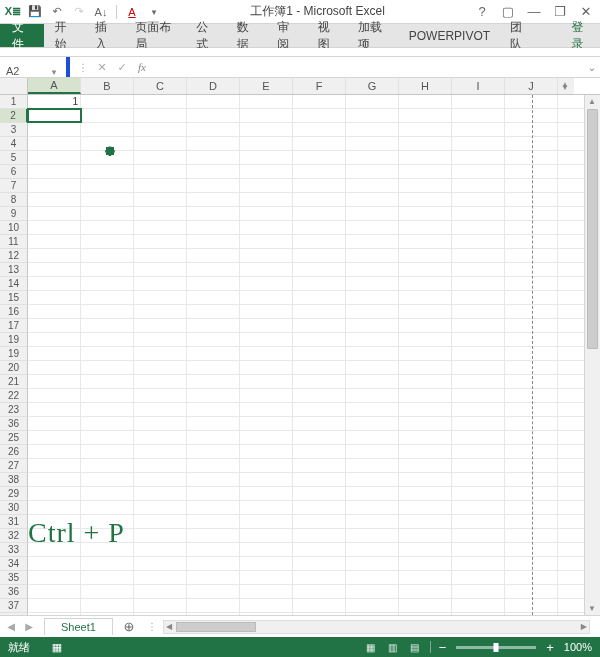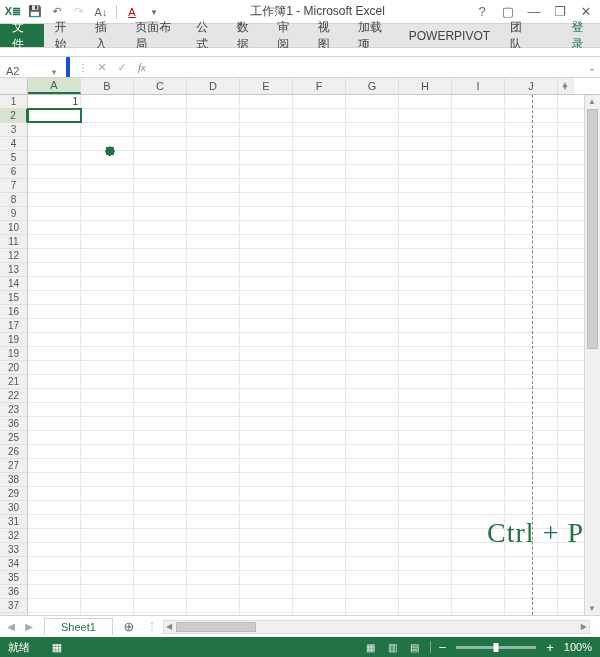--- a/index.html
+++ b/index.html
@@ -50,21 +50,21 @@
 .cell.a1 { text-align: right; }
 .vscroll { width: 16px; background: #f0f0f0; border-left: 1px solid #d4d4d4; position: relative; }
 .vscroll::before { content: '▲'; position: absolute; top: 2px; left: 3px; font-size: 8px; color: #888; }
 .vscroll::after { content: '▼'; position: absolute; bottom: 2px; left: 3px; font-size: 8px; color: #888; }
 .vscroll-thumb { position: absolute; top: 14px; left: 2px; right: 2px; height: 240px; background: #cdcdcd; border: 1px solid #bbb; border-radius: 1px; }
 
 .page-break { position: absolute; top: 0; bottom: 0; left: 504px; border-left: 1px dashed #888; pointer-events: none; }
 .fill-handle { position: absolute; left: 78px; top: 52px; width: 8px; height: 8px; background: #217346; font-size: 14px; color: #217346; display: flex; align-items: center; justify-content: center; pointer-events: none; }
 .fill-handle::before { content: '✚'; position: absolute; font-size: 13px; }
 
-.overlay-text { position: absolute; bottom: 66px; left: 0; right: 0; text-align: right; font-family: "Cambria Math", Georgia, serif; font-size: 28px; color: #217346; text-shadow: 0 0 1px #fff, 0 0 1px #fff; pointer-events: none; letter-spacing: 1px; font-weight: 500; }
+.overlay-text { position: absolute; bottom: 66px; left: 0; right: 0; text-align: left; font-family: "Cambria Math", Georgia, serif; font-size: 28px; color: #217346; text-shadow: 0 0 1px #fff, 0 0 1px #fff; pointer-events: none; letter-spacing: 1px; font-weight: 500; }
 
 
 .sheettabs { height: 22px; display: flex; align-items: center; border-top: 1px solid #d4d4d4; background: #fff; }
 .st-nav { display: flex; align-items: center; padding: 0 4px; gap: 4px; }
 .st-nav-btn { width: 14px; text-align: center; color: #aaa; font-size: 10px; cursor: pointer; }
 .st-tab { padding: 2px 16px; border: 1px solid #d4d4d4; border-bottom: none; background: #fff; font-size: 11px; margin-left: 4px; color: #217346; cursor: pointer; }
 .st-add { width: 20px; height: 18px; display: flex; align-items: center; justify-content: center; margin-left: 6px; cursor: pointer; color: #666; font-size: 13px; }
 .st-middle { flex: 1; display: flex; align-items: center; padding: 0 6px; color: #aaa; font-size: 10px; }
 .hscroll { flex: 1; height: 14px; background: #f0f0f0; margin: 0 4px; position: relative; border: 1px solid #ddd; display: flex; align-items: center; }
 .hscroll::before { content: '◀'; font-size: 8px; color: #888; padding: 0 2px; }

